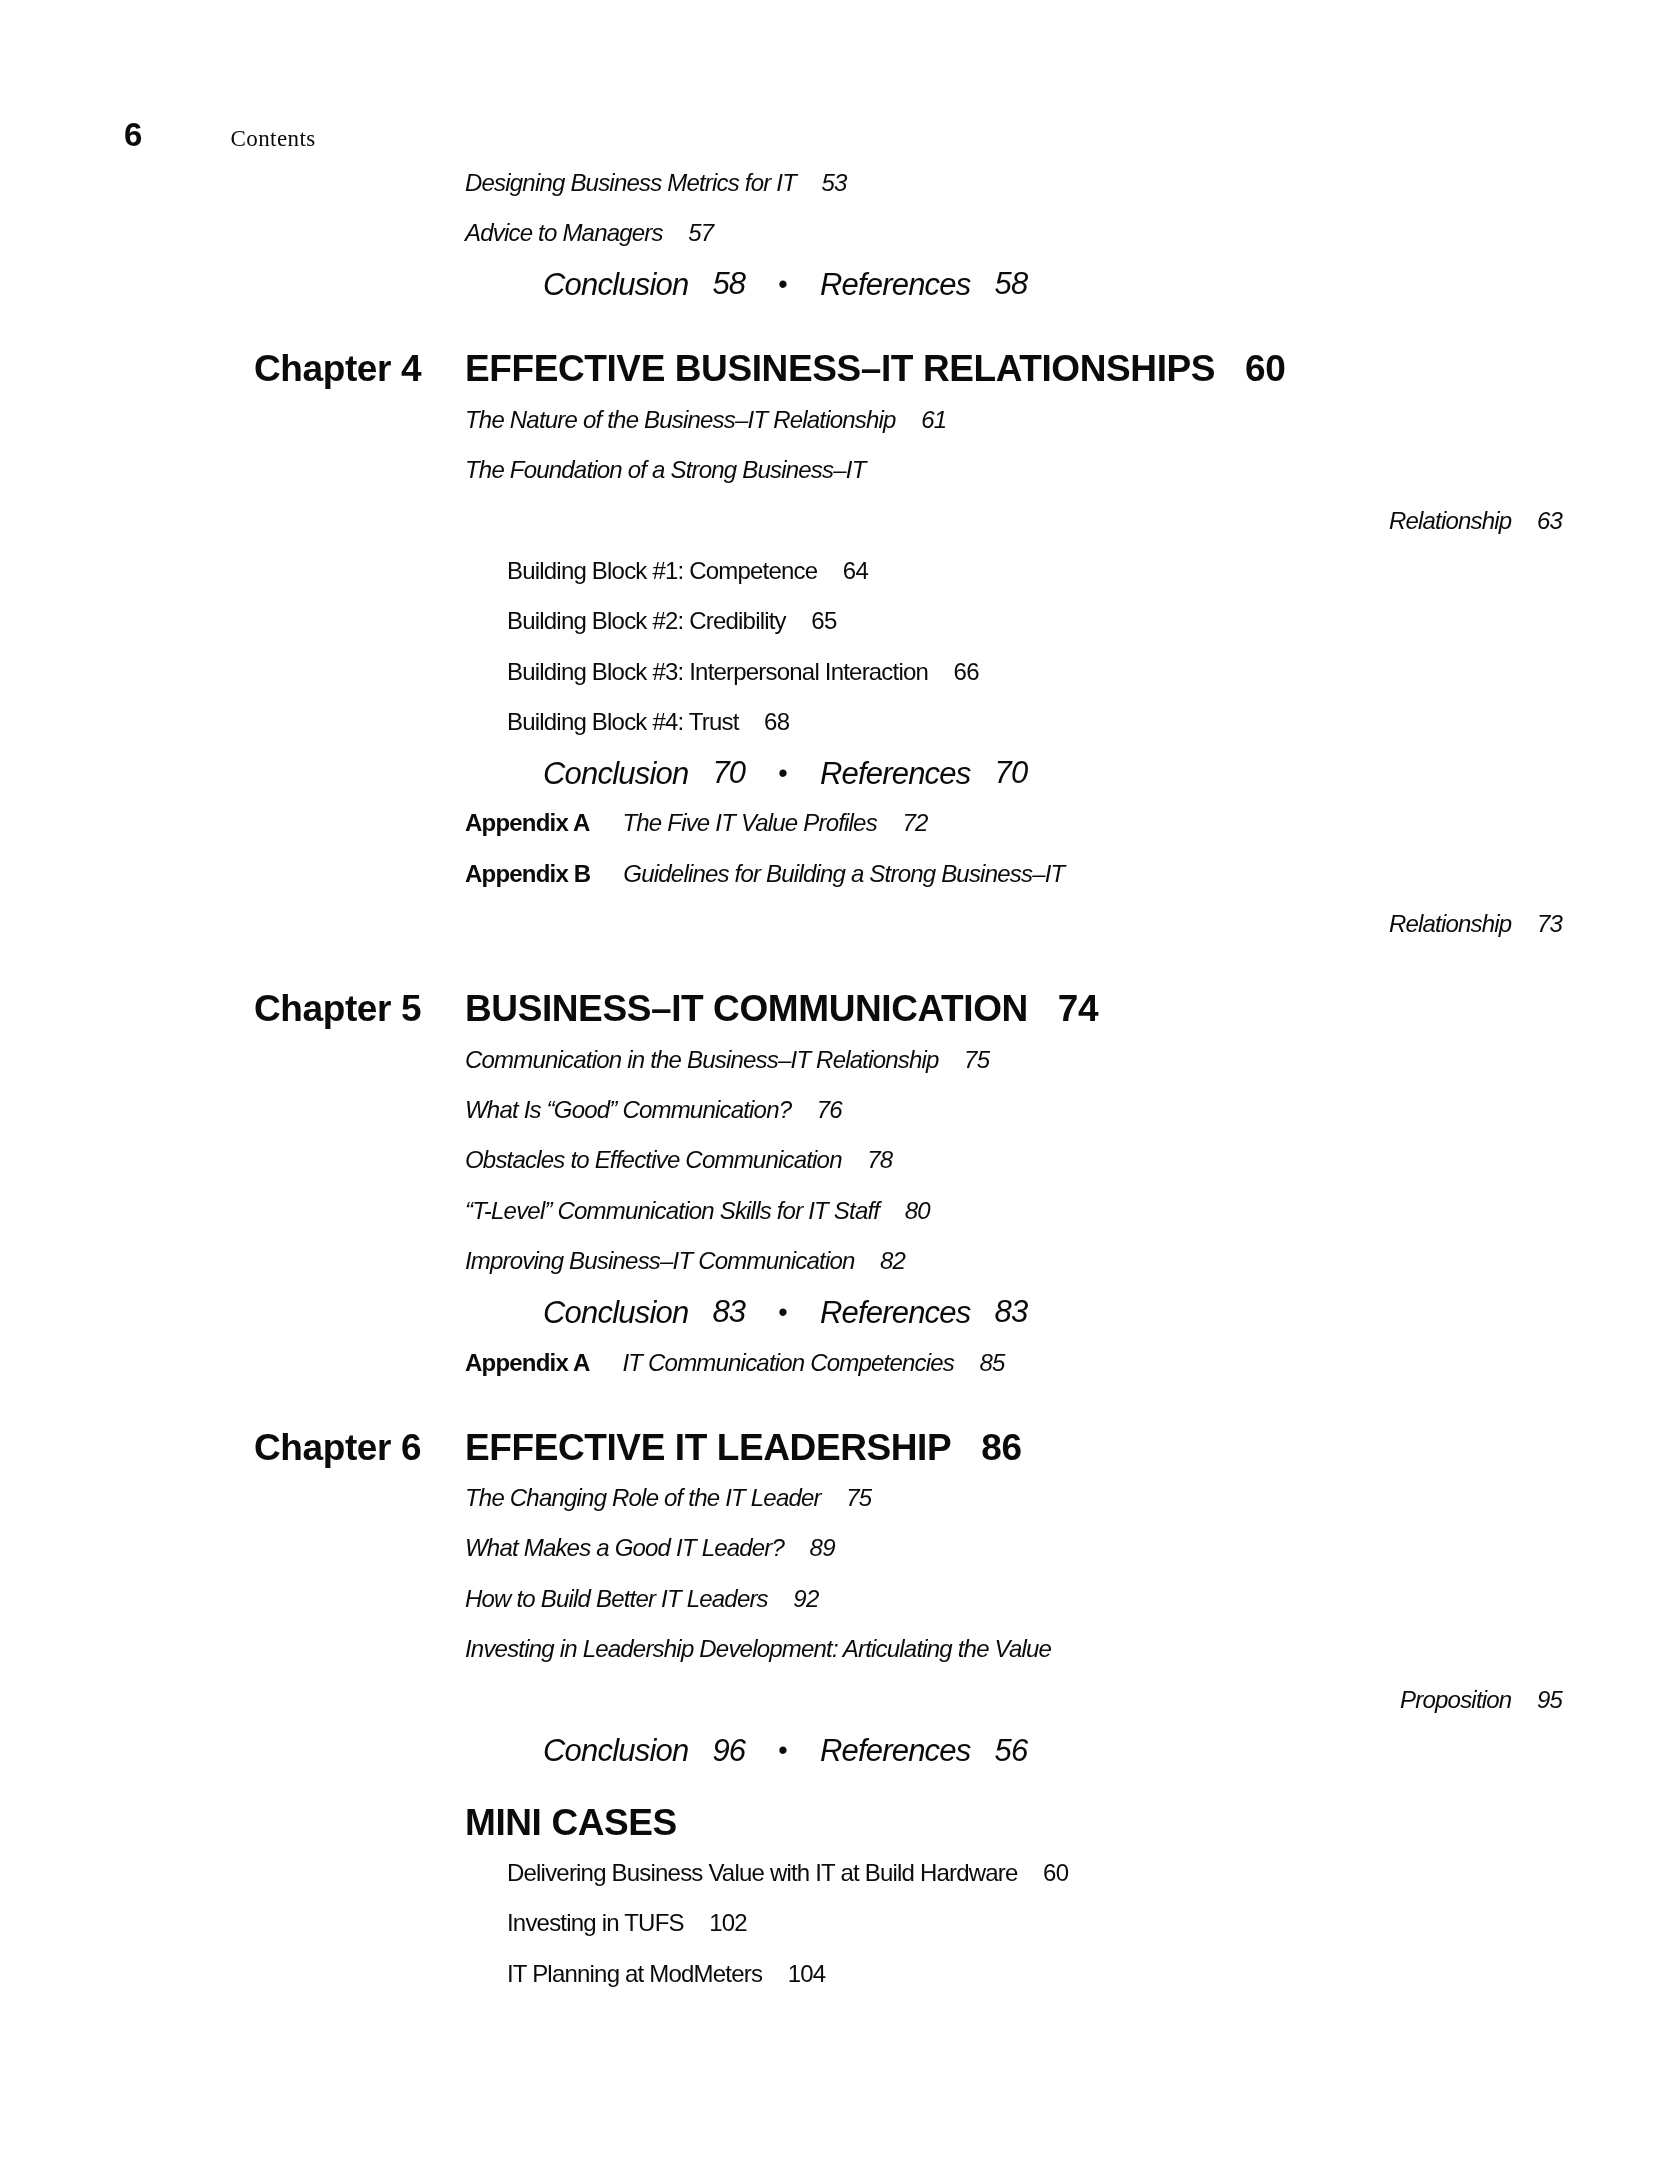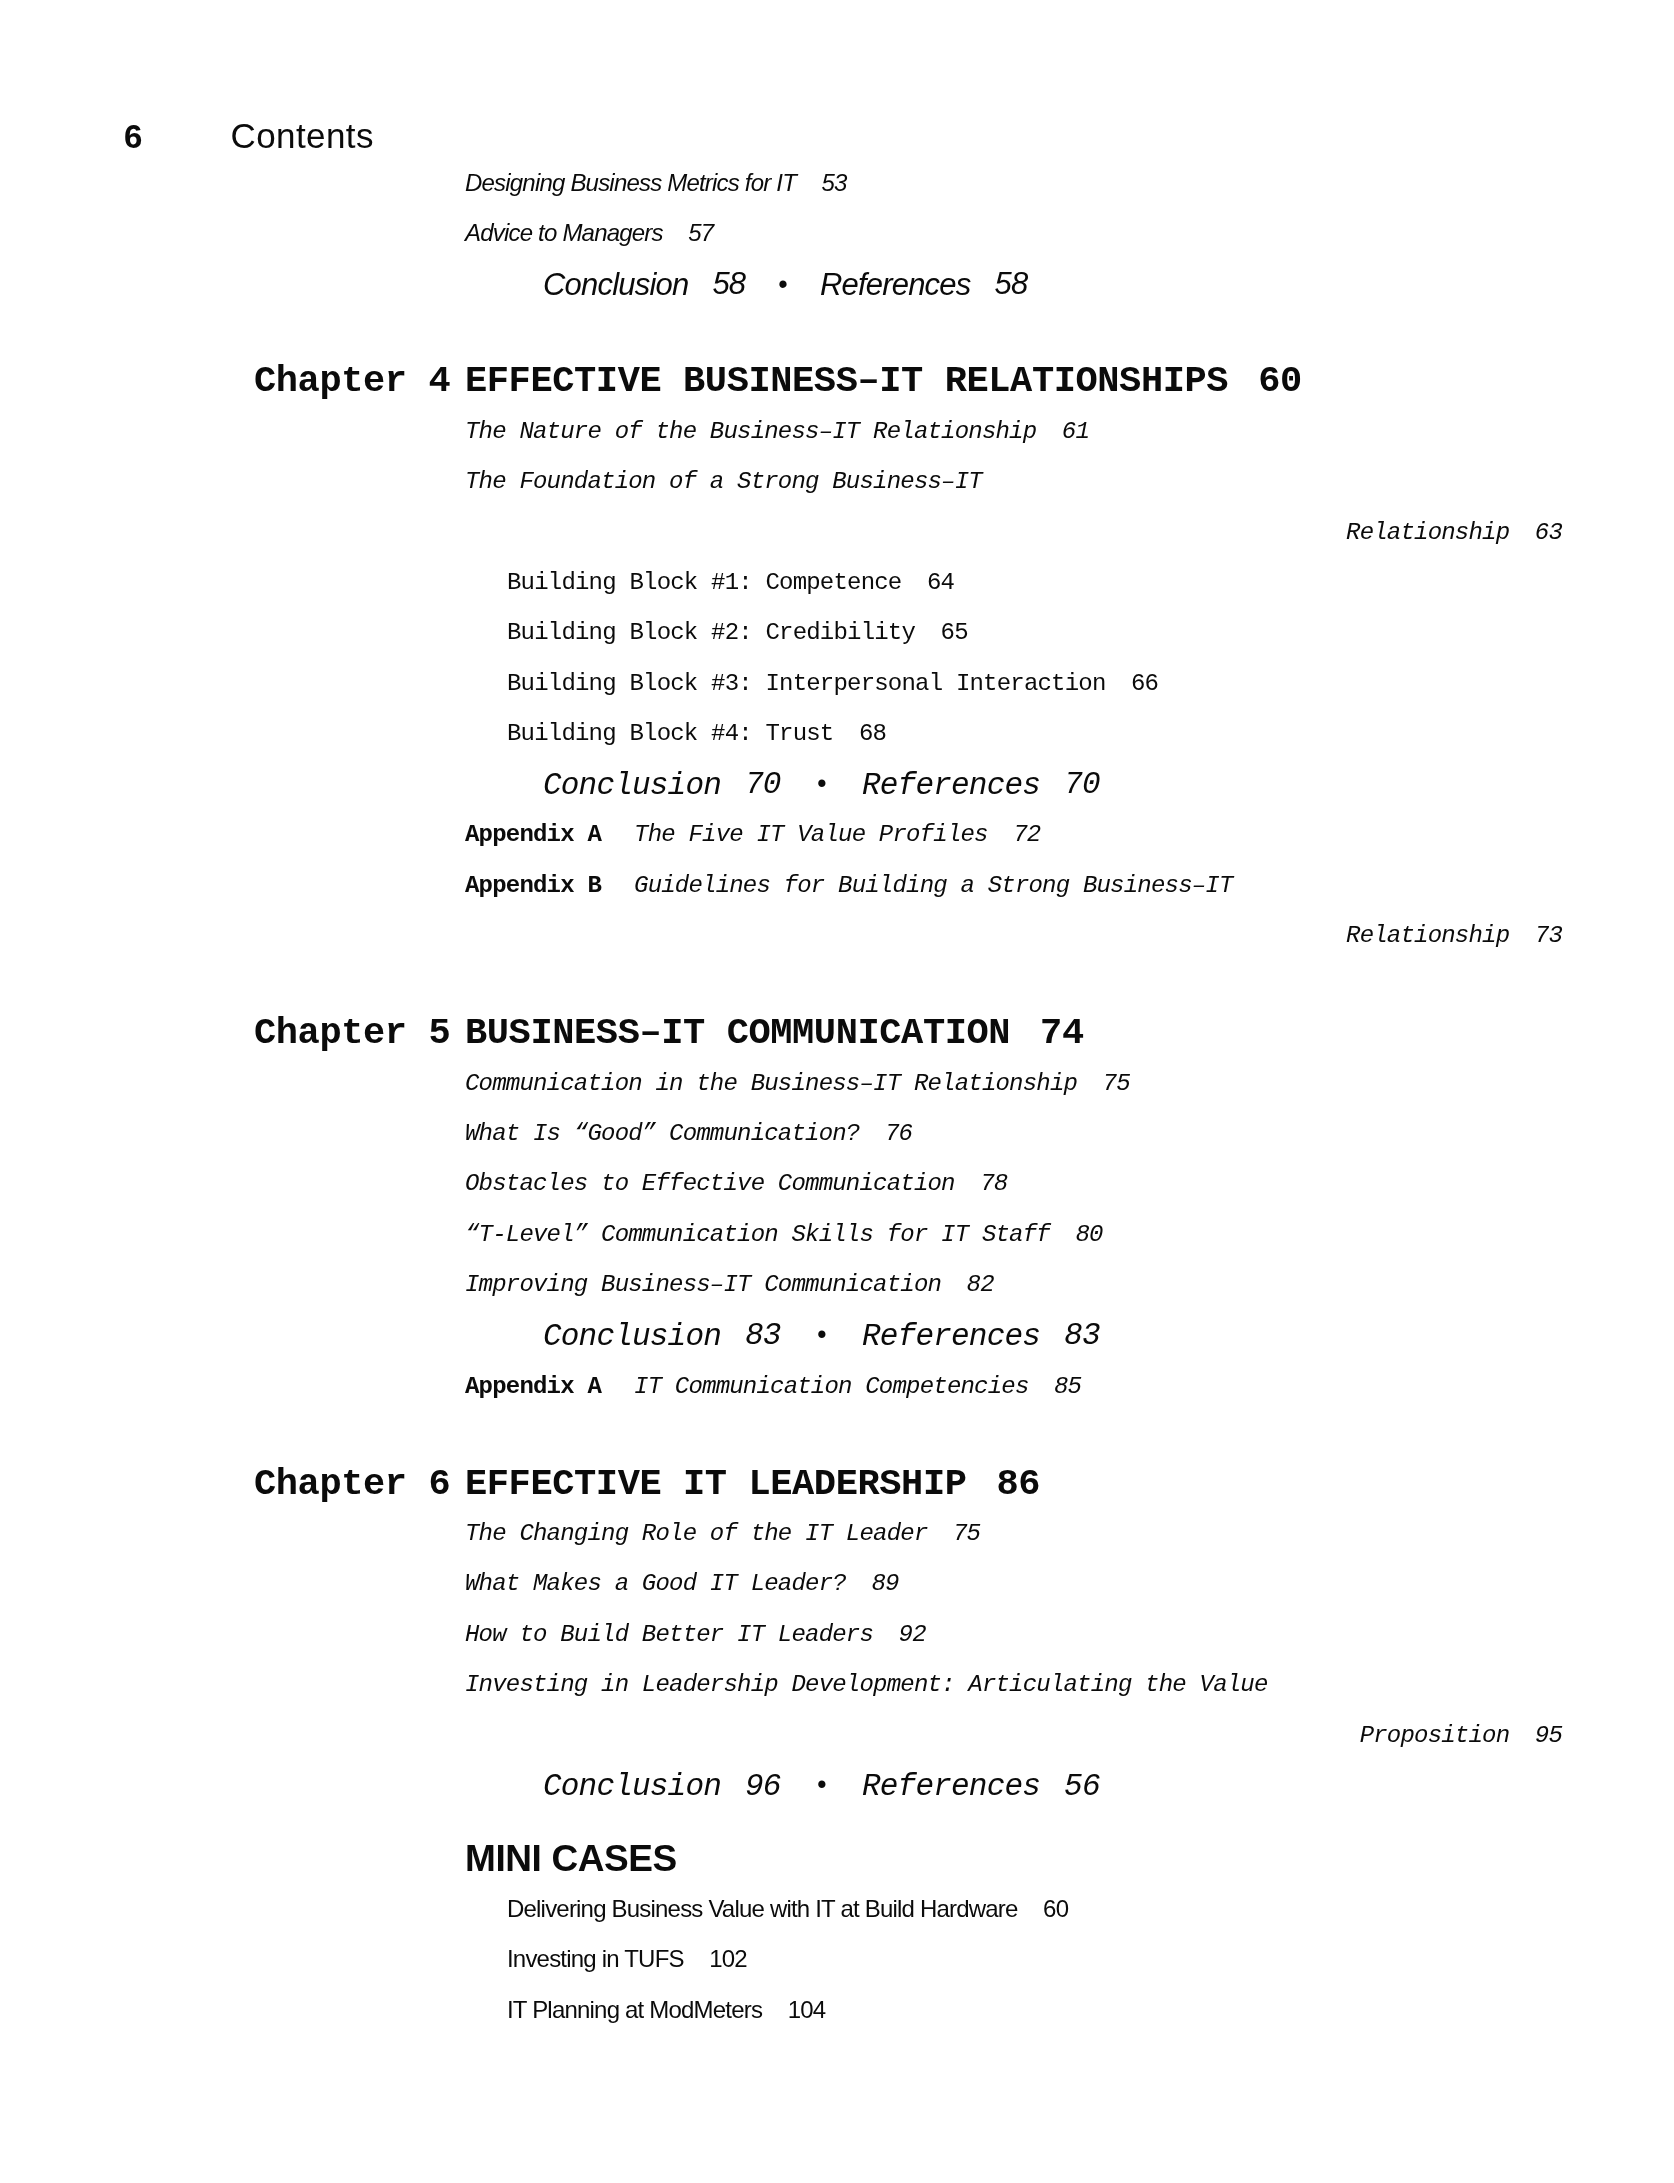--- a/index.html
+++ b/index.html
@@ -7,35 +7,35 @@
     position:relative;
     width:1675px; height:2183px;
     background:#ffffff;
     color:#0b0b0b;
     font-family:"Liberation Sans", sans-serif;
     overflow:hidden;
   }
   
   .page-header { position:absolute; top:116px; left:124px; display:flex; align-items:baseline; }
   .folio { font-family:"Liberation Sans", sans-serif; font-weight:700; font-size:33px; letter-spacing:-0.8px; }
-  .running-head { font-family:Liberation Sans, sans-serif; font-size:35px; margin-left:89px; letter-spacing:0.4px; }
+  .running-head { font-family:Liberation Serif, serif; font-size:23px; margin-left:89px; letter-spacing:0.4px; }
 
   
   .toc { position:absolute; top:163px; left:254px; width:1308px; }
   .row { line-height:40px; margin-bottom:10.4px; font-size:24px; letter-spacing:-0.8px; white-space:nowrap; }
   .indent-main { padding-left:211px; }
   .indent-l2   { padding-left:253px; }
   .indent-concl{ padding-left:289px; }
   .wrap2       { padding-left:241px;text-align:right; }
 
   .it { font-style:italic; }
   .pg { margin-left:25.5px; }
   .pg-it { margin-left:25.5px; font-style:italic; }
 
-  .chapter { margin-top:57px;font-family:Liberation Mono, monospace; }
+  .chapter { margin-top:45px; }
   .chapter-heading { display:flex; align-items:baseline; font-weight:700; font-size:37px; letter-spacing:-0.4px; }
   .ch-label { width:211px; flex:0 0 211px; }
   .ch-title {}
   .ch-pg { margin-left:30px; }
 
   .concl-row { font-size:31px; }
   .concl-row .pg-it { margin-left:24px; }
   .bullet { margin:0 33px; font-style:normal; font-size:27px; vertical-align:1.6px; }
 
   .app-label { font-weight:700; }

